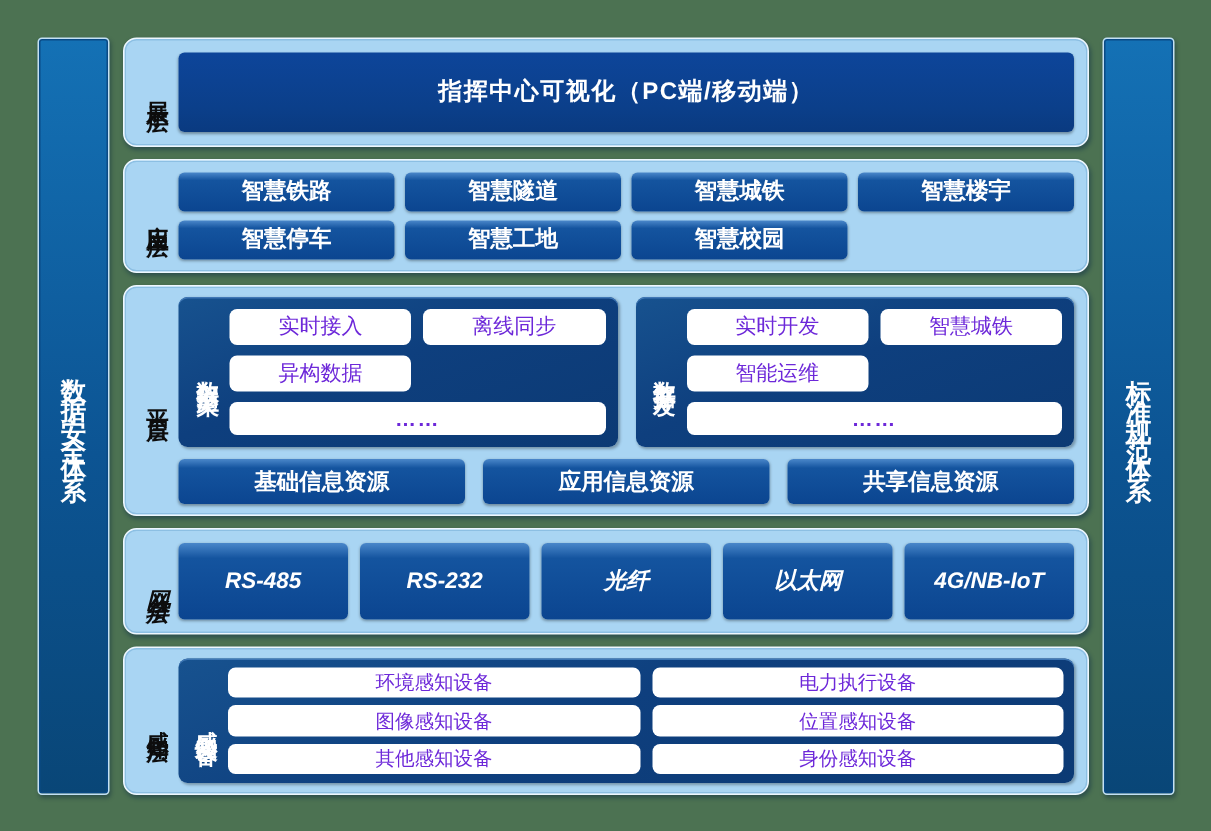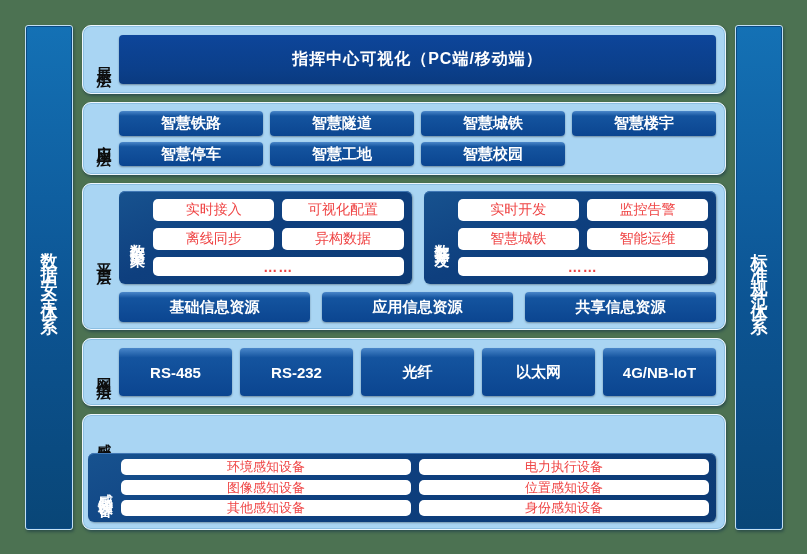--- a/index.html
+++ b/index.html
@@ -27,22 +27,22 @@
   .center{flex:1;display:flex;flex-direction:column;gap:8px;}
   .panel{
     background:#a9d5f3;
     border:1px solid #eef7fe;border-radius:9px;
     box-shadow:inset 0 0 0 1px #8cbfe3,1px 2px 3px rgba(8,40,70,.45);
     display:flex;padding:7px 9px 7px 5px;
   }
   .p1{height:76px;}
   .p2{height:80px;}
   .p3{height:163px;}
-  .p4{height:74px;}
-  .p5{height:116px;flex-direction:column;}
+  .p4{height:74px;font-style:italic;}
+  .p5{height:104px;}
   .layer-label{width:31px;flex:0 0 31px;display:flex;align-items:center;justify-content:center;}
   .layer-label .vtext{font-weight:bold;font-size:15px;color:#0d0d0d;letter-spacing:4px;}
   .panel-content{flex:1;display:flex;min-width:0;}
   
   .btn{
     background:linear-gradient(180deg,#4a87ca 0%,#14549f 20%,#0b4590 100%);
     border-radius:4px;color:#fff;font-weight:bold;font-size:15px;
     display:flex;align-items:center;justify-content:center;
     box-shadow:0 1px 2px rgba(0,0,0,.35);
     white-space:nowrap;overflow:hidden;
@@ -57,21 +57,21 @@
   .group{
     flex:1;display:flex;gap:4px;padding:8px 8px 8px 6px;border-radius:6px;
     background:linear-gradient(160deg,#17528f 0%,#0e3f7e 45%,#0c3a74 100%);
     box-shadow:inset 0 1px 0 #3f77b5,1px 1px 2px rgba(0,0,0,.3);
     min-width:0;
   }
   .group-title{width:24px;flex:0 0 24px;display:flex;align-items:center;justify-content:center;}
   .group-title .vtext{color:#fff;font-weight:bold;font-size:15px;letter-spacing:3px;}
   .chips{flex:1;display:grid;grid-template-columns:1fr 1fr;gap:7px 8px;min-width:0;}
   .chip{
-    background:#fff;border-radius:5px;color:#ef4444;font-size:14px;
+    background:#fff;border-radius:5px;color:#6d28d9;font-size:14px;
     display:flex;align-items:center;justify-content:center;
     white-space:nowrap;overflow:hidden;
   }
   .chip-wide{grid-column:1 / -1;letter-spacing:1px;font-weight:bold;}
   .resources{display:grid;grid-template-columns:1fr 1fr 1fr;gap:12px;height:30px;flex:0 0 30px;}
   
   .net-grid{flex:1;display:grid;grid-template-columns:repeat(5,1fr);gap:8px;padding:2px 0;}
   
   .perc-groups{flex:1;display:flex;gap:12px;min-height:0;}
   .perc-groups .group{padding:6px 7px 6px 5px;}
@@ -118,33 +118,31 @@
         <div class="vtext">平台层</div>
       </div>
       <div class="panel-content platform-col">
         <div class="groups">
           <div class="group">
             <div class="group-title">
               <div class="vtext">数据汇聚</div>
             </div>
             <div class="chips">
               <div class="chip">实时接入</div>
-              <div class="chip">可视化配置</div>
               <div class="chip">离线同步</div>
               <div class="chip">异构数据</div>
               <div class="chip chip-wide">……</div>
             </div>
           </div>
           <div class="group">
             <div class="group-title">
               <div class="vtext">数据开发</div>
             </div>
             <div class="chips">
               <div class="chip">实时开发</div>
-              <div class="chip">监控告警</div>
               <div class="chip">智慧城铁</div>
               <div class="chip">智能运维</div>
               <div class="chip chip-wide">……</div>
             </div>
           </div>
         </div>
         <div class="resources">
           <div class="btn">基础信息资源</div>
           <div class="btn">应用信息资源</div>
           <div class="btn">共享信息资源</div>

